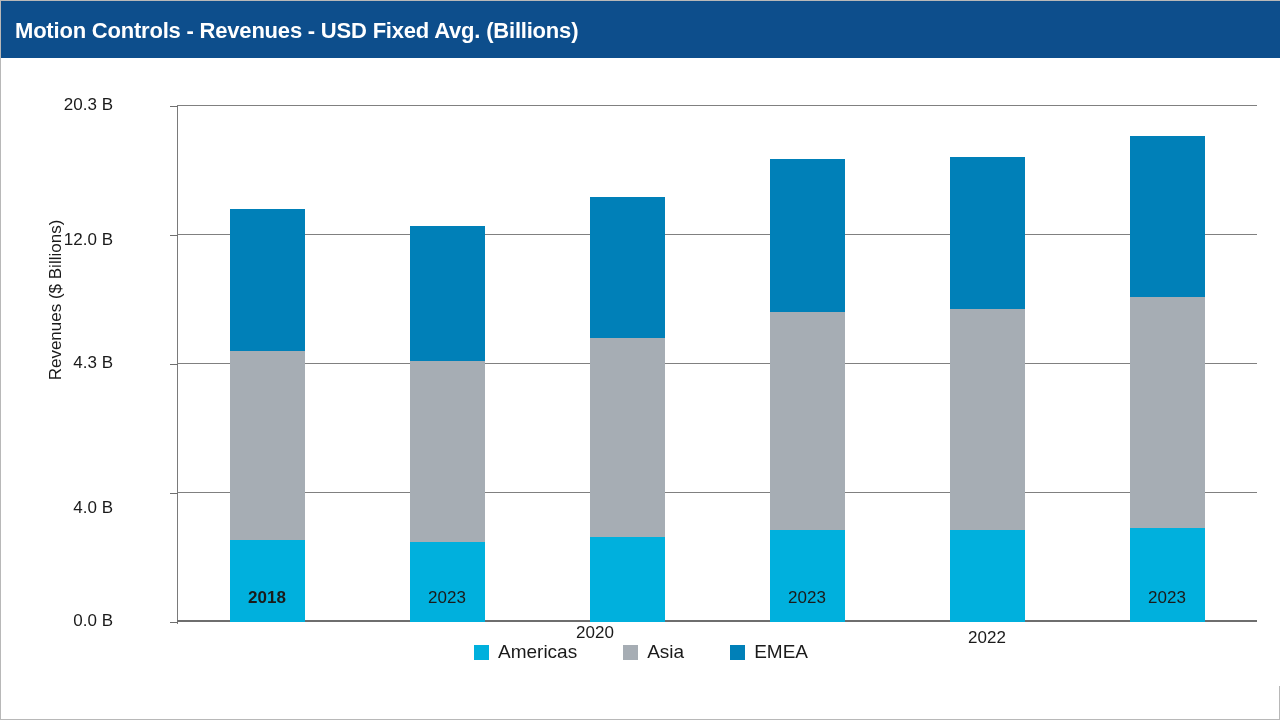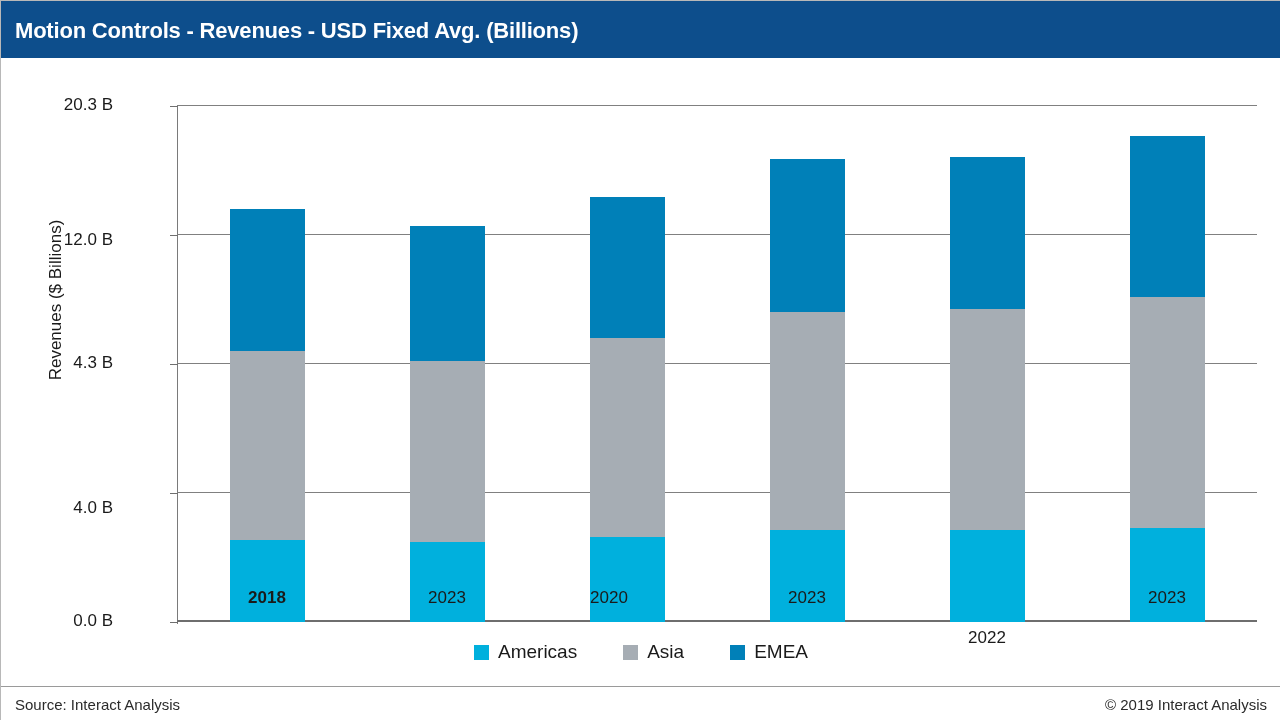--- a/index.html
+++ b/index.html
@@ -210,21 +210,21 @@
             <div class="seg" style="background: rgb(0, 176, 221); bottom: 0px; height: 94.4925px;"></div>
             <div class="seg" style="background: rgb(166, 173, 180); bottom: 94.4925px; height: 230.265px;"></div>
             <div class="seg" style="background: rgb(0, 128, 184); bottom: 324.757px; height: 161.25px;"></div>
           </div>
         </div>
     </div>
 
     <div id="x-ticks">
         <div class="x-tick-label" style="left: 216px; width: 100px; font-weight: bold;">2018</div>
         <div class="x-tick-label" style="left: 396px; width: 100px;">2023</div>
-        <div class="x-tick-label" style="left: 558px; width: 100px;">2020</div>
+        <div class="x-tick-label" style="left: 544px; width: 100px; margin-top: 35px;">2020</div>
         <div class="x-tick-label" style="left: 756px; width: 100px;">2023</div>
         <div class="x-tick-label" style="left: 936px; width: 100px; margin-top: 40px;">2022</div>
         <div class="x-tick-label" style="left: 1116px; width: 100px;">2023</div>
       </div>
 
     <div id="legend">
         <div class="legend-item">
           <span class="legend-swatch" style="background: rgb(0, 176, 221);"></span>
           <span class="legend-label">Americas</span>
         </div>
@@ -232,18 +232,14 @@
           <span class="legend-swatch" style="background: rgb(166, 173, 180);"></span>
           <span class="legend-label">Asia</span>
         </div>
         <div class="legend-item">
           <span class="legend-swatch" style="background: rgb(0, 128, 184);"></span>
           <span class="legend-label">EMEA</span>
         </div>
       </div>
   </div>
 
-  <div id="footer">
-    <span class="footer-text">Source: Interact Analysis</span>
-    <span class="footer-text">© 2019 Interact Analysis</span>
-  </div>
 
 </div>
 
 </body></html>

